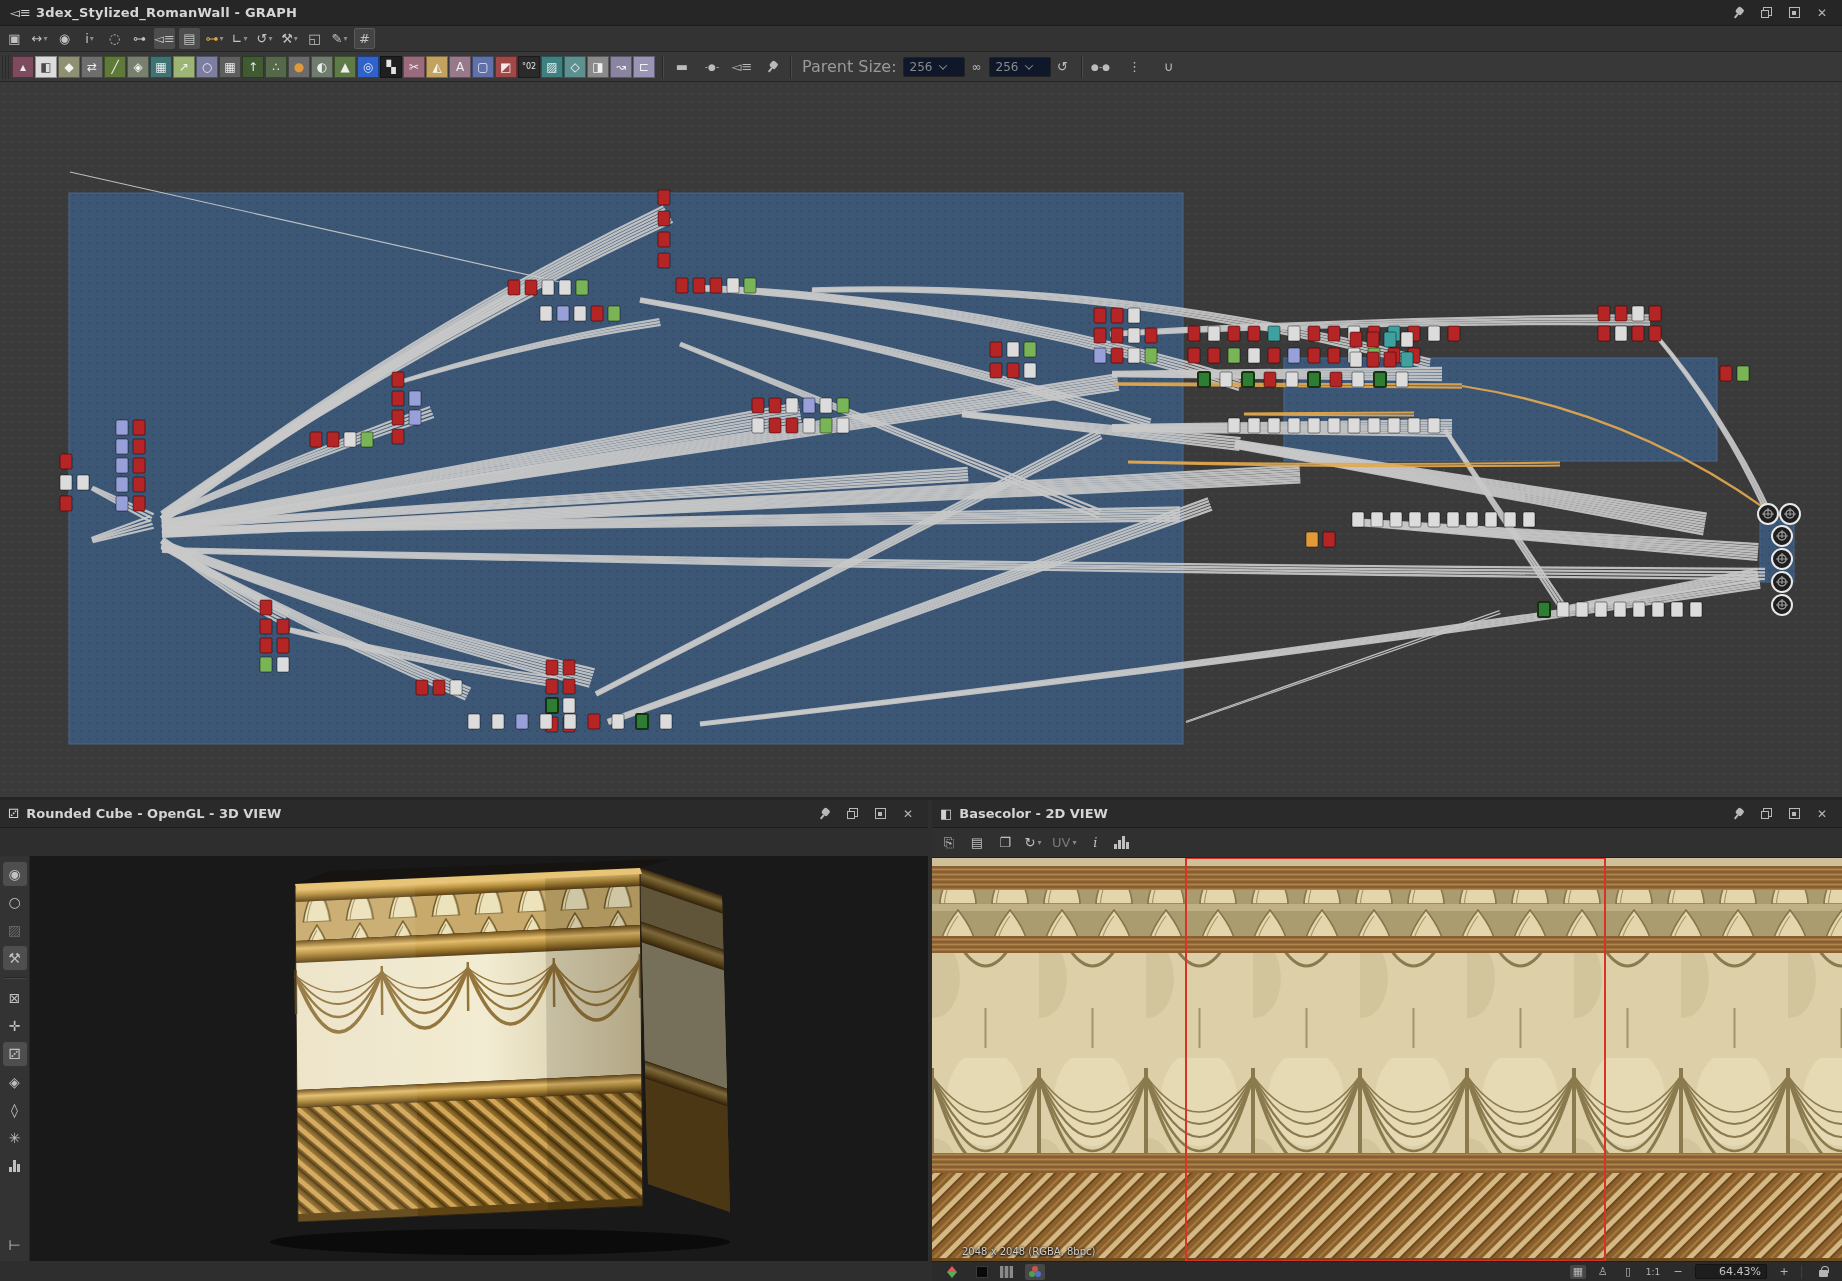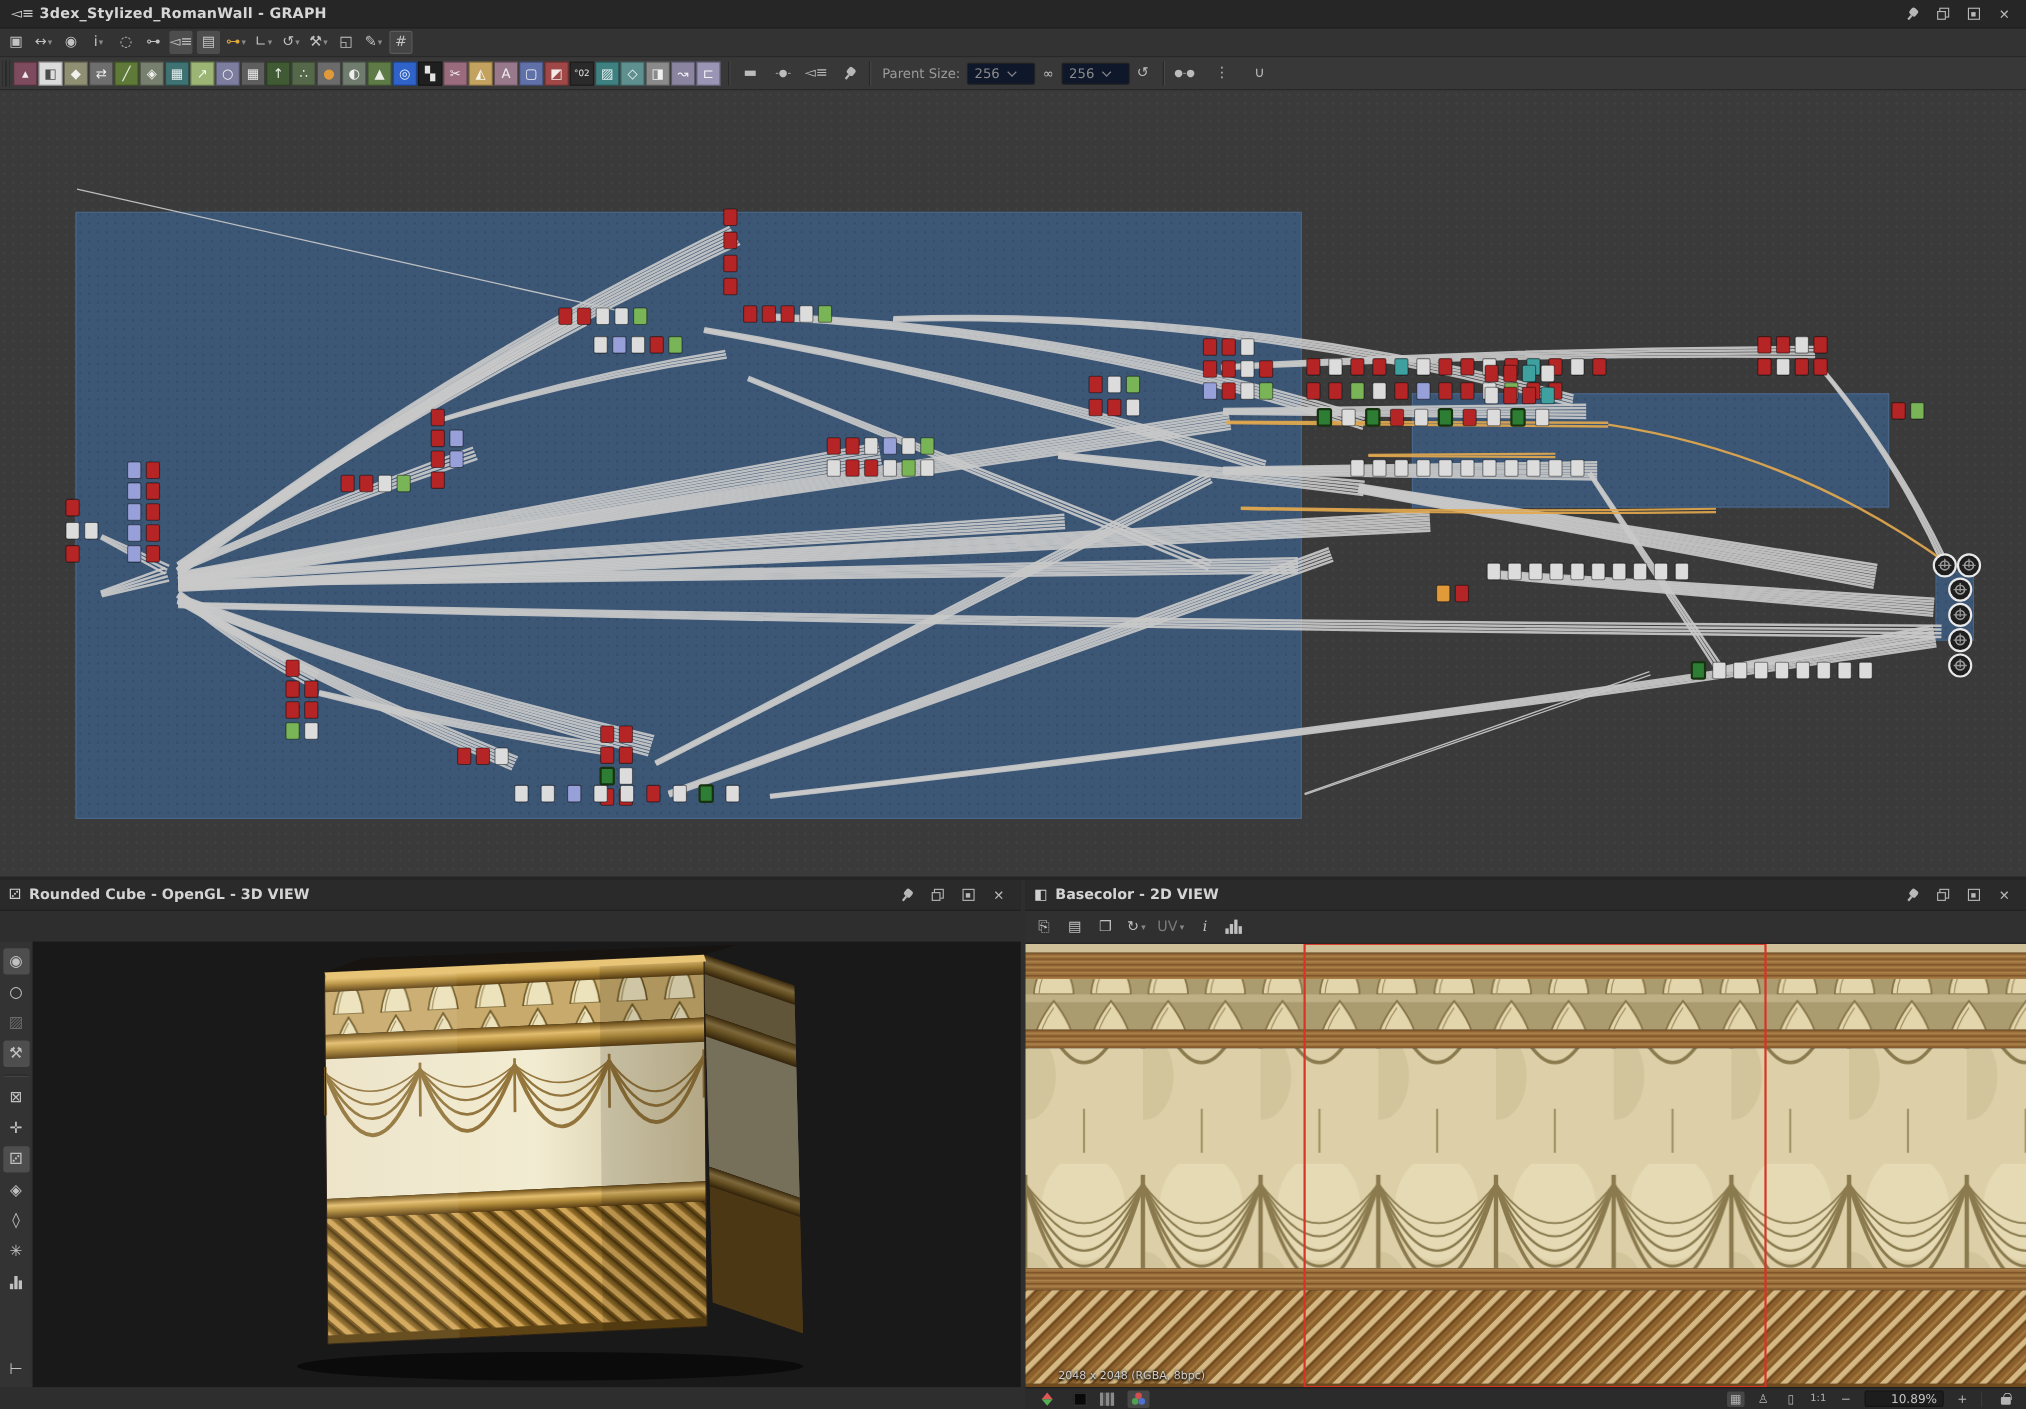--- a/index.html
+++ b/index.html
@@ -34,21 +34,21 @@
   .t1 .cv { font-size:8px; color:#8a8a8a; margin-left:1px; }
 
   #tb2 { position:absolute; left:0; top:52px; width:1842px; height:30px; background:#383838;
     border-bottom:1px solid #262626; display:flex; align-items:center; }
   .grip { width:7px; height:24px; margin:0 3px 0 2px;
     background:repeating-linear-gradient(90deg,#2a2a2a 0 1px,transparent 1px 3px); }
   .tile { width:22px; height:22px; margin-right:1px; display:flex; align-items:center; justify-content:center;
     font-size:12px; color:rgba(255,255,255,.88); border:1px solid rgba(0,0,0,.35); cursor:pointer; }
   .vsep { width:2px; height:22px; margin:0 6px; border-left:1px solid #262626; border-right:1px solid #4a4a4a; }
   .act { width:24px; height:22px; display:flex; align-items:center; justify-content:center; color:#bcbcbc; font-size:13px; cursor:pointer; }
-  .psz-label { color:#9a9a9a; margin:0 6px 0 4px; font-size:12px; }
+  .psz-label { color:#9a9a9a; margin:0 6px 0 4px; font-size:16px; }
   .combo { height:20px; background:#0f172a; border:1px solid #222; border-radius:2px;
     display:flex; align-items:center; padding:0 6px; gap:8px; color:#8a8a8a; cursor:pointer; }
   .chev { width:6px; height:6px; border-right:1.5px solid #8a8a8a; border-bottom:1.5px solid #8a8a8a;
     transform:rotate(45deg) translate(-1px,-1px); }
 
   
   #graph-wrap { position:absolute; left:0; top:82px; width:1842px; height:715px;
     background:#3a3a3a;
     background-image:radial-gradient(circle, #424242 1px, transparent 1.2px);
     background-size:8px 8px; cursor:grab; }
@@ -827,21 +827,21 @@
               <i style="left:7px;top:6px;background:#5070d0"></i>
             </span>
         </span>
         <span style="margin-left:auto;display:flex;align-items:center;gap:9px;padding-right:6px">
           <span class="sb-ic on">▦</span>
           <span class="sb-ic">♙</span>
           <span class="sb-ic">▯</span>
           <span class="sb-ic" style="font-size:9px">1:1</span>
           <span class="sb-ic">−</span>
           <span class="zoombox">
-              <span>10.89%</span>
+              <span>64.43%</span>
             </span>
           <span class="sb-ic">+</span>
           <span style="width:1px;height:14px;background:#1e1e1e;border-right:1px solid #3e3e3e"></span>
           <span class="lockshape"></span>
         </span>
       </div>
     </div>
   </div>
 </div>
 

